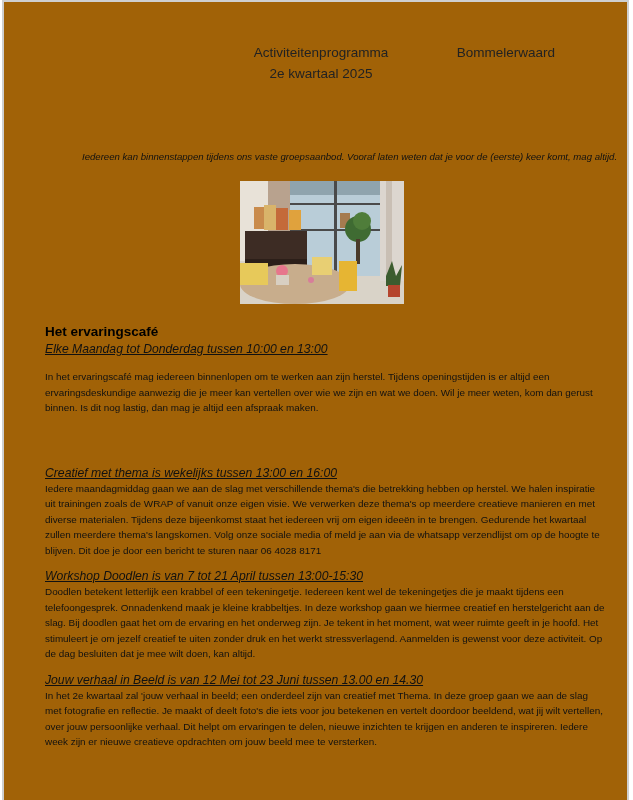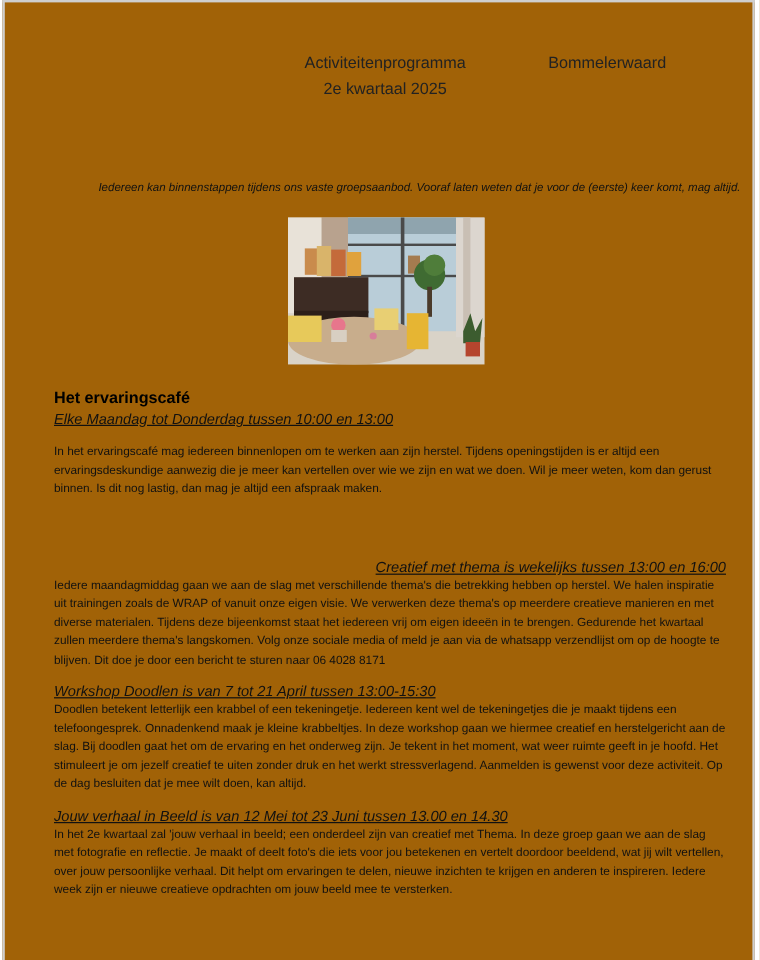--- a/index.html
+++ b/index.html
@@ -67,21 +67,21 @@
 
   <div class="section" style="top:322px;">
     <p class="h2">Het ervaringscafé</p>
     <p class="sched" style="margin-top:2px;">Elke Maandag tot Donderdag tussen 10:00 en 13:00</p>
     <p class="body" style="margin-top:12px; line-height:15.5px;">In het ervaringscafé mag iedereen binnenlopen om te werken aan zijn herstel. Tijdens openingstijden is er altijd een ervaringsdeskundige aanwezig die je meer kan vertellen over wie we zijn en wat we doen. Wil je meer weten, kom dan gerust binnen. Is dit nog lastig, dan mag je altijd een afspraak maken.</p>
   </div>
 
   <div class="section" style="top:462px;">
 
     <div>
-      <p class="sched" style="margin-top:1px;text-align:right;">Creatief met thema is wekelijks tussen 13:00 en 16:00</p>
+      <p class="sched" style="margin-top:1px;">Creatief met thema is wekelijks tussen 13:00 en 16:00</p>
       <p class="body" style="line-height:15.4px;">Iedere maandagmiddag gaan we aan de slag met verschillende thema's die betrekking hebben op herstel. We halen inspiratie uit trainingen zoals de WRAP of vanuit onze eigen visie. We verwerken deze thema's op meerdere creatieve manieren en met diverse materialen. Tijdens deze bijeenkomst staat het iedereen vrij om eigen ideeën in te brengen. Gedurende het kwartaal zullen meerdere thema's langskomen. Volg onze sociale media of meld je aan via de whatsapp verzendlijst om op de hoogte te blijven. Dit doe je door een bericht te sturen naar 06 4028 8171</p>
     </div>
 
     <div style="margin-top:10px;">
       <p class="sched">Workshop Doodlen is van 7 tot 21 April tussen 13:00-15:30</p>
       <p class="body" style="line-height:15.6px;">Doodlen betekent letterlijk een krabbel of een tekeningetje. Iedereen kent wel de tekeningetjes die je maakt tijdens een telefoongesprek. Onnadenkend maak je kleine krabbeltjes. In deze workshop gaan we hiermee creatief en herstelgericht aan de slag. Bij doodlen gaat het om de ervaring en het onderweg zijn. Je tekent in het moment, wat weer ruimte geeft in je hoofd. Het stimuleert je om jezelf creatief te uiten zonder druk en het werkt stressverlagend. Aanmelden is gewenst voor deze activiteit. Op de dag besluiten dat je mee wilt doen, kan altijd.</p>
     </div>
 
     <div style="margin-top:10px;">
       <p class="sched">Jouw verhaal in Beeld is van 12 Mei tot 23 Juni tussen 13.00 en 14.30</p>

